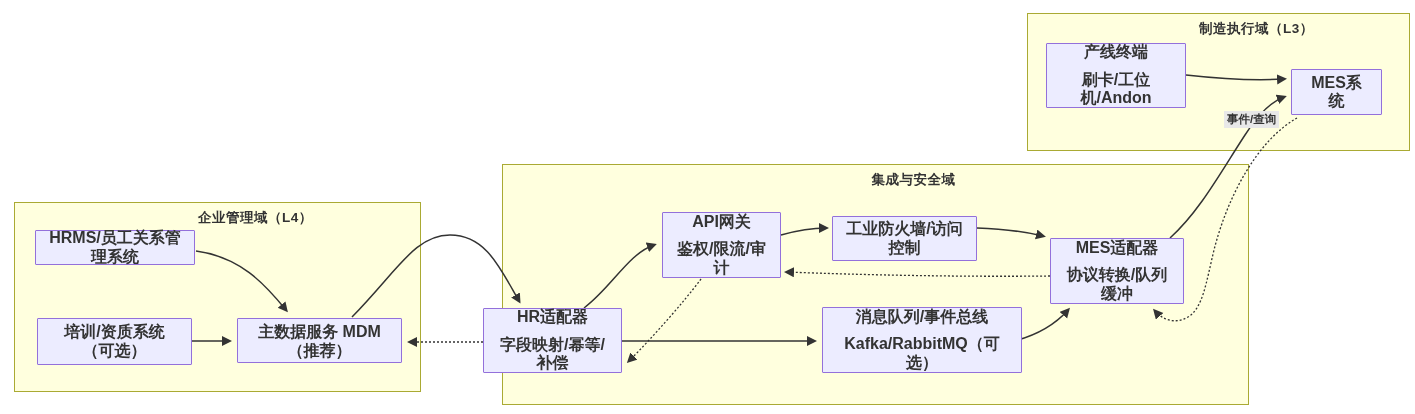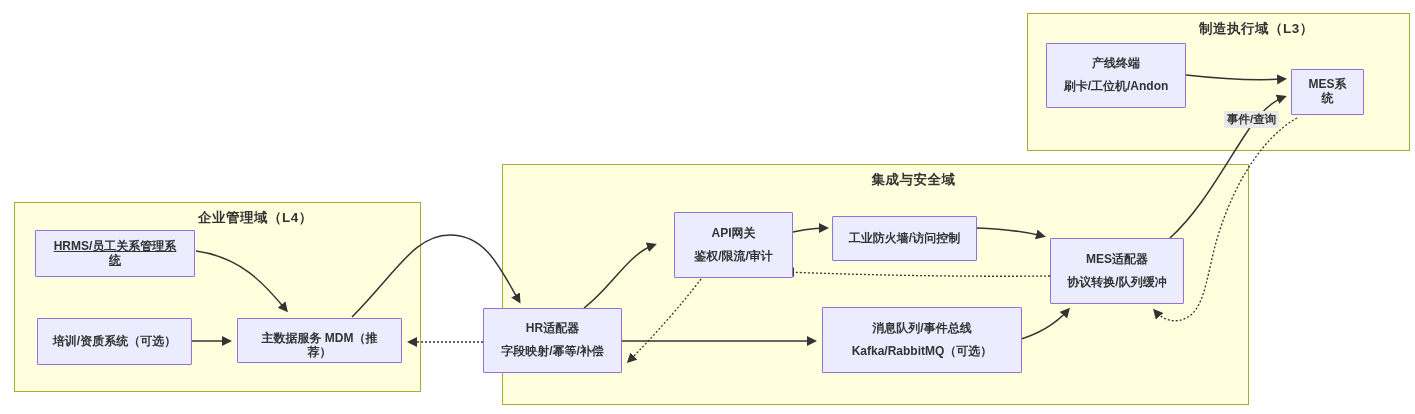--- a/index.html
+++ b/index.html
@@ -53,46 +53,46 @@
     background:var(--node-fill);
     border:1.3px solid var(--node-border);
     border-radius:1px;
     z-index:3;
     display:flex;
     flex-direction:column;
     align-items:center;
     justify-content:center;
     gap:9px;
     text-align:center;
-    font-size:12px;
+    font-size:16px;
     font-weight:600;
     line-height:1.15;
     box-sizing:border-box;
     padding:2px 12px;
   }
   .edge-label{
     position:absolute;
     z-index:4;
     background:var(--edge-label-bg);
     font-size:11.5px;
     font-weight:600;
     padding:1px 3px;
     white-space:nowrap;
   }
   
   #c-l3 {left:1027px;top:13px;width:381px;height:136px;}
   #c-l4 {left:14px;top:202px;width:405px;height:188px;}
   #c-int{left:483px;top:164px;width:745px;height:239px;margin-left:19px;}
 
   #n-terminal   {left:1046px;top:43px;width:140px;height:65px;}
-  #n-mes        {left:1291px;top:69px;width:73px;height:46px;}
-  #n-hrms       {left:35px;top:230px;width:160px;height:47px;text-decoration:underline;}
+  #n-mes        {left:1291px;top:69px;width:91px;height:46px;}
+  #n-hrms       {left:35px;top:230px;width:160px;height:35px;}
   #n-training   {left:37px;top:318px;width:155px;height:47px;text-align:center;}
   #n-mdm        {left:237px;top:318px;width:165px;height:45px;justify-content:flex-end;}
-  #n-api        {left:662px;top:212px;width:119px;height:66px;margin-left:12px;}
+  #n-api        {left:662px;top:212px;width:119px;height:66px;}
   #n-firewall   {left:832px;top:216px;width:145px;height:45px;}
   #n-hr         {left:483px;top:308px;width:139px;height:65px;}
   #n-mq         {left:822px;top:307px;width:200px;height:66px;}
   #n-mesadapter {left:1050px;top:238px;width:134px;height:66px;}
 
   #edge-label-event{left:1224px;top:111px;}
 </style>
 </head>
 <body>
 

